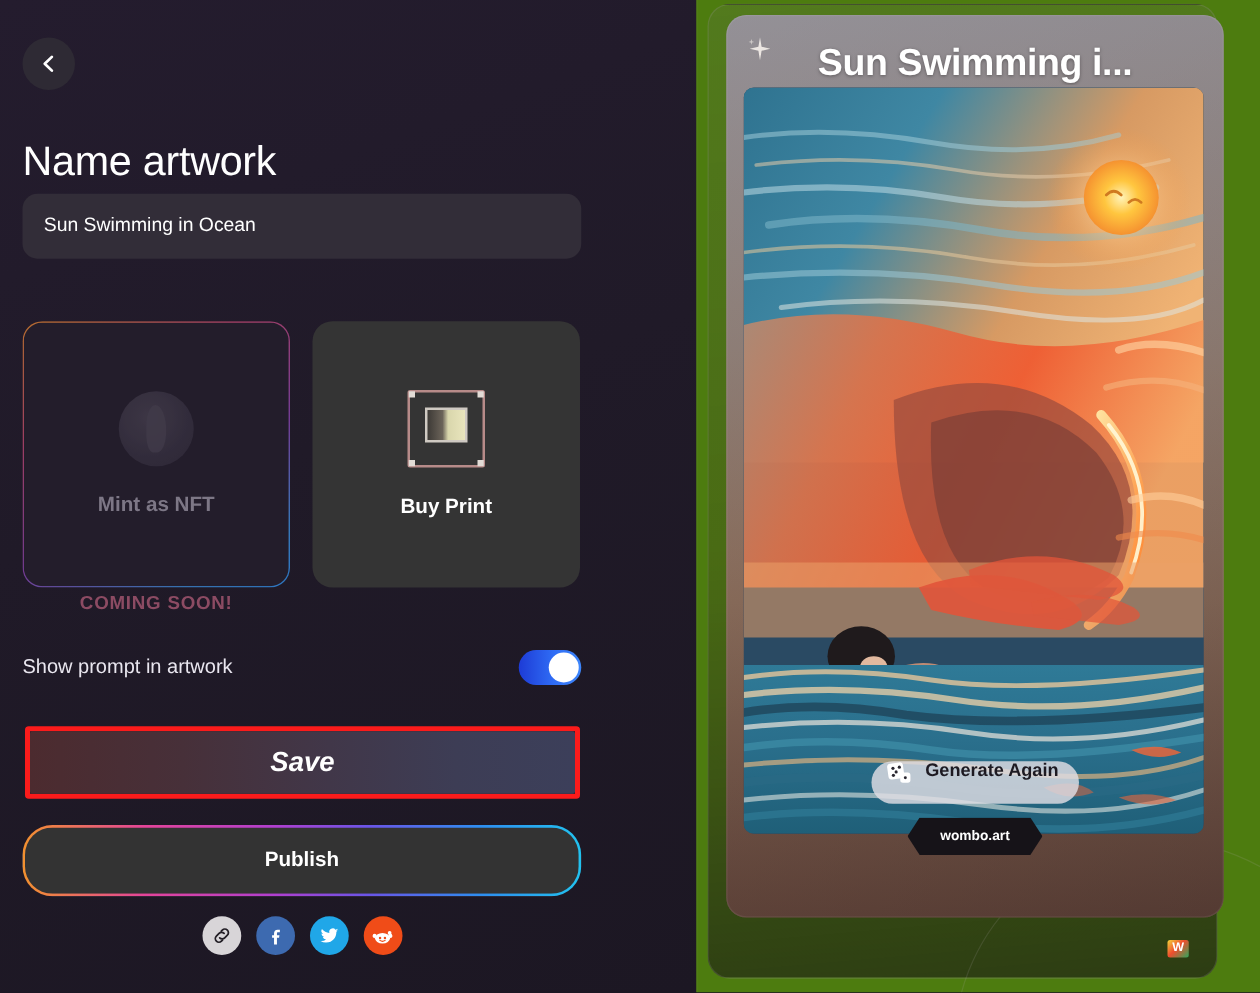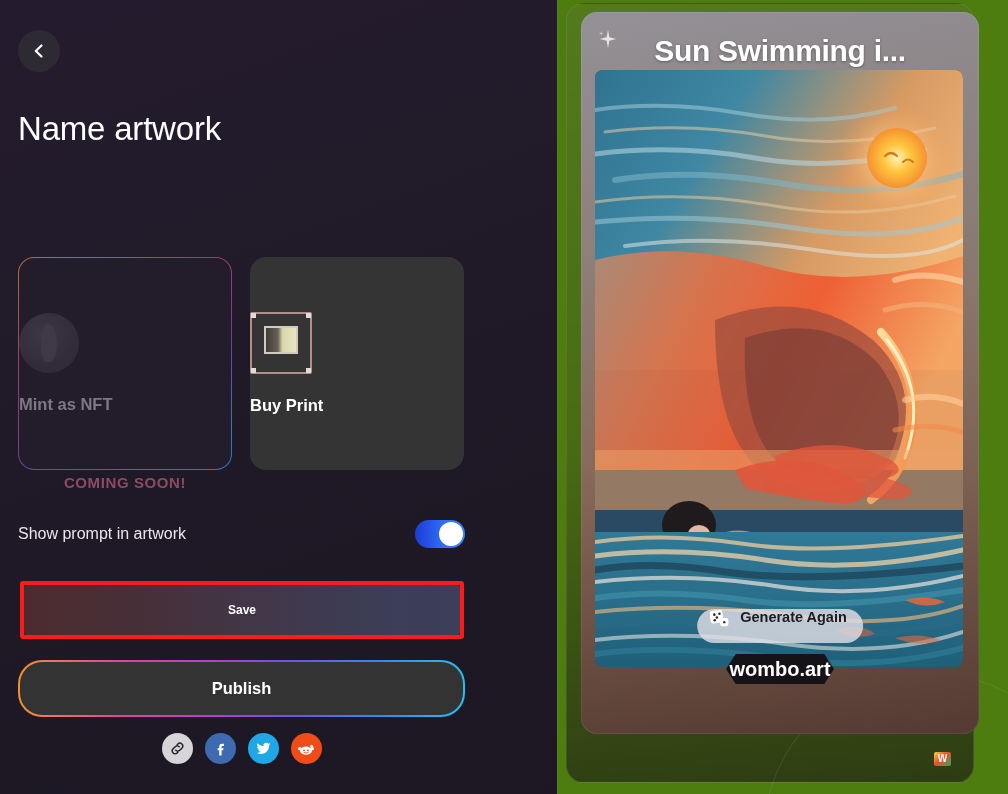--- a/index.html
+++ b/index.html
@@ -68,20 +68,21 @@
     width: 447px;
     display: flex;
     gap: 18px;
   }
   .opt-card {
     position: relative;
     width: 214px; height: 213px;
     border-radius: 16px;
     display: flex;
     flex-direction: column;
+    align-items: center;
     justify-content: center;
     gap: 22px;
     cursor: pointer;
   }
   .opt-card.nft {
     background: #241e2c;
     border: 1px solid transparent;
     background-image:
       linear-gradient(#241e2c, #241e2c),
       linear-gradient(150deg, #c5762f 0%, #b0436d 30%, #7b3f9e 60%, #3a7fc4 85%, #2f7fd0 100%);
@@ -186,24 +187,25 @@
     border: 4px solid #fb1b1b;
     border-radius: 3px;
     padding: 0;
   }
   .save-btn {
     width: 100%; height: 100%;
     border: none;
     border-radius: 2px;
     background: linear-gradient(90deg, #4c2b2f 0%, #473039 28%, #413749 55%, #3d3d55 78%, #3c3f5a 100%);
     color: #ffffff;
-    font-size: 12px;
+    font-size: 22px;
     font-weight: bold;
     font-family: "Liberation Sans", sans-serif;
     cursor: pointer;
+    font-style: italic;
   }
 
   .publish-btn {
     position: absolute;
     left: 18px; top: 660px;
     width: 447px; height: 57px;
     border-radius: 24px;
     border: 2px solid transparent;
     background-image:
       linear-gradient(#333333, #333333),
@@ -324,21 +326,21 @@
     color: #1d1a22;
   }
 
   .wombo-badge {
     position: absolute;
     left: 50%; top: 642px;
     transform: translateX(-50%);
     width: 108px; height: 30px;
     background: #161318;
     color: #ffffff;
-    font-size: 20px;
+    font-size: 11px;
     font-weight: bold;
     display: flex; align-items: center; justify-content: center;
     clip-path: polygon(9% 0%, 91% 0%, 100% 50%, 91% 100%, 9% 100%, 0% 50%);
   }
 
   .w-logo {
     position: absolute;
     right: 22px; bottom: 16px;
     width: 17px; height: 14px;
     border-radius: 2px;
@@ -366,20 +368,21 @@
     <button class="back-btn">
       <span>
         <svg viewBox="0 0 16 16" fill="none">
           <path d="M10.5 2.5 L4.8 8 L10.5 13.5" stroke="#ffffff" stroke-width="2.2" stroke-linecap="round" stroke-linejoin="round"></path>
         </svg>
       </span>
     </button>
 
     <div class="page-title">Name artwork</div>
 
+    <input class="name-input" type="text" value="Sun Swimming in Ocean" placeholder="Name artwork" style="">
 
     <div class="cards-row">
 
       <div class="opt-card nft">
         <div class="eth-icon"></div>
         <div class="opt-label">Mint as NFT</div>
       </div>
 
       <div class="opt-card print">
         <div class="frame-icon">

